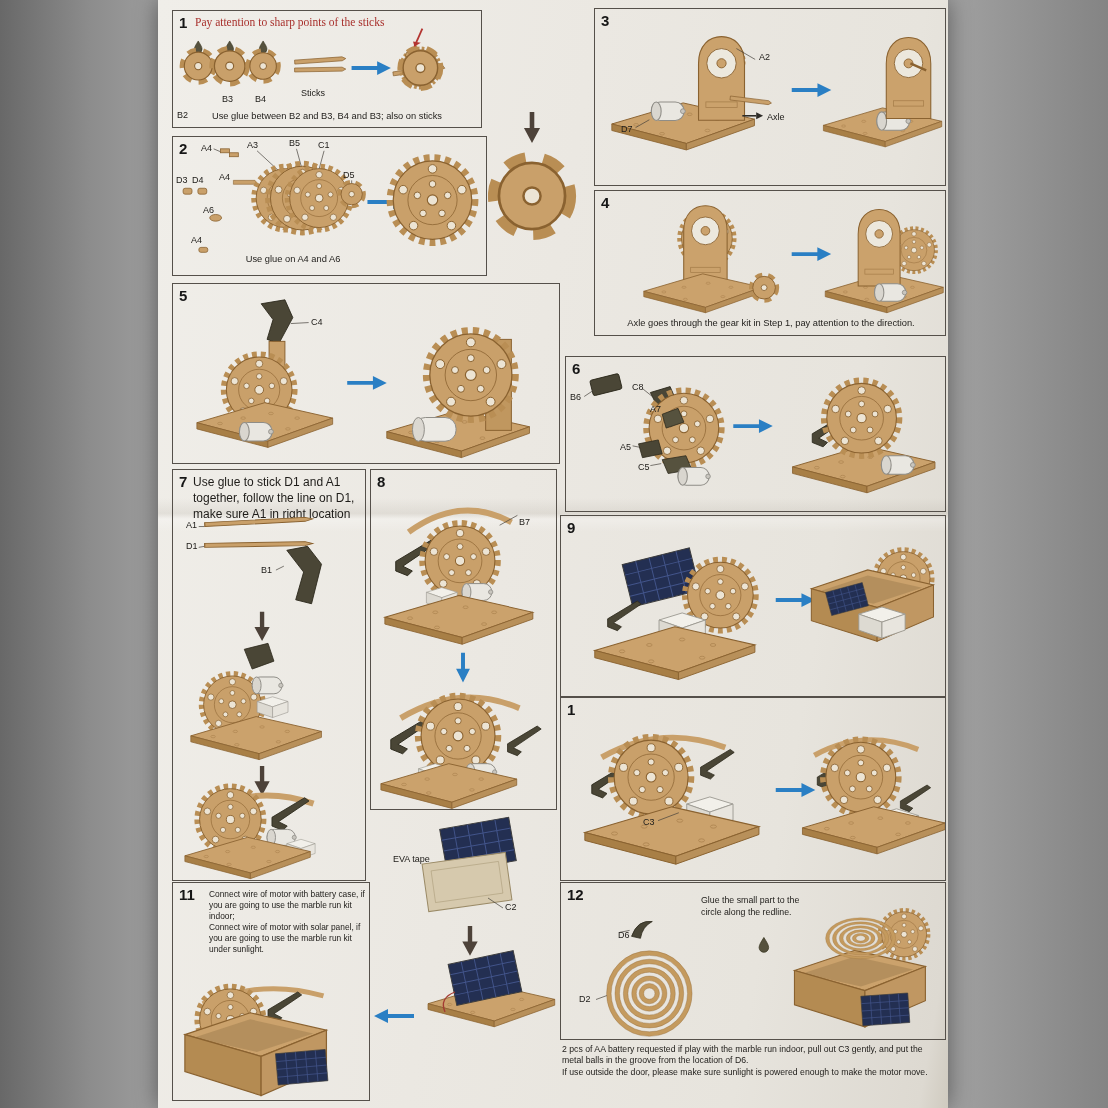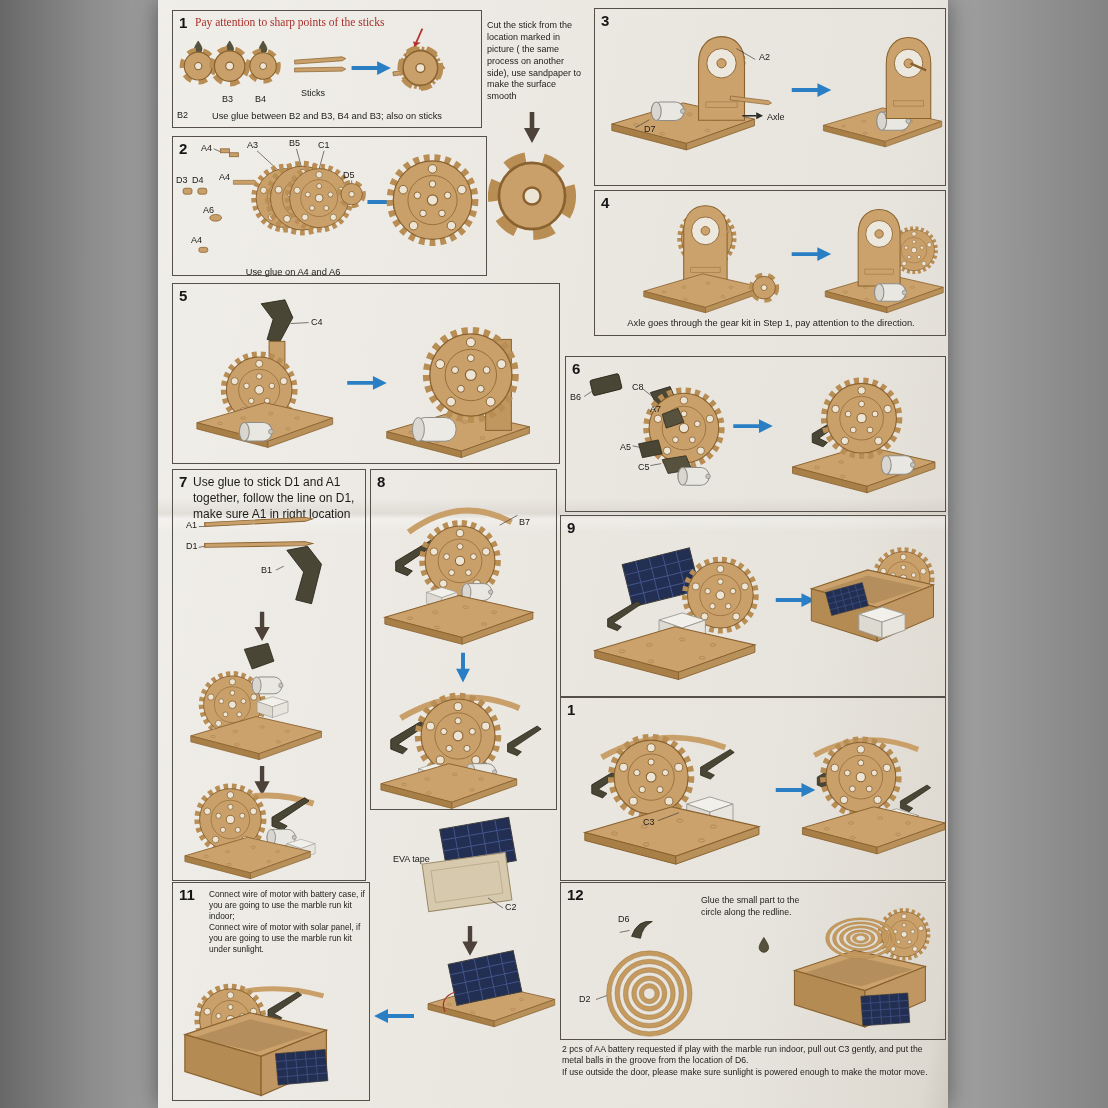--- a/index.html
+++ b/index.html
@@ -157,21 +157,20 @@
         <path d="M244,36 l6.4,-3.6 l-7.9,-1.4 z" fill="#b33430"></path>
       </g>
     </svg>
     <span class="plabel" style="left:4px;top:84px;margin-top:16px;">B2</span>
     <span class="plabel" style="left:49px;top:84px;">B3</span>
     <span class="plabel" style="left:82px;top:84px;">B4</span>
     <span class="plabel" style="left:128px;top:78px;">Sticks</span>
     <div class="caption" style="left:0;top:100px;width:100%;">Use glue between B2 and B3, B4 and B3; also on sticks</div>
   </div>
 
-  <div class="note" style="left:329px;top:20px;width:100px;">Cut the stick from the location marked in picture ( the same process on another side), use sandpaper to make the surface smooth</div>
   <svg class="ill" style="left:330px;top:104px;width:100px;height:140px;" viewBox="0 0 100 140">
     <use href="#g-arrow-dd" transform="translate(44,8) scale(1.15)"></use>
     <use href="#g-pinion" transform="translate(44,92) scale(2.45)"></use>
   </svg>
 
   <div class="box" style="left:14px;top:136px;width:315px;height:140px;">
     <span class="num">2</span>
     <svg class="ill" viewBox="0 0 315 140">
       <g stroke="#44403a" stroke-width=".7">
         <line x1="84" y1="14" x2="110" y2="38"></line>
@@ -197,21 +196,21 @@
     <span class="plabel" style="left:28px;top:7px;">A4</span>
     <span class="plabel" style="left:74px;top:4px;">A3</span>
     <span class="plabel" style="left:116px;top:2px;">B5</span>
     <span class="plabel" style="left:145px;top:4px;">C1</span>
     <span class="plabel" style="left:3px;top:39px;">D3</span>
     <span class="plabel" style="left:19px;top:39px;">D4</span>
     <span class="plabel" style="left:46px;top:36px;">A4</span>
     <span class="plabel" style="left:30px;top:69px;">A6</span>
     <span class="plabel" style="left:18px;top:99px;">A4</span>
     <span class="plabel" style="left:170px;top:34px;">D5</span>
-    <div class="caption" style="left:20px;top:117px;width:200px;margin-top:13px;">Use glue on A4 and A6</div>
+    <div class="caption" style="left:20px;top:117px;width:200px;">Use glue on A4 and A6</div>
   </div>
 
   <div class="box" style="left:436px;top:8px;width:352px;height:178px;">
     <span class="num">3</span>
     <svg class="ill" viewBox="0 0 352 178">
       <use href="#g-plate" transform="translate(16,95) scale(.82)"></use>
       <use href="#g-motor" transform="translate(56,94) scale(1.1)"></use>
       <use href="#g-gear" transform="translate(128,53) scale(.48)"></use>
       <use href="#g-arch" transform="translate(100,27) scale(.93)"></use>
       <use href="#g-stick" transform="translate(136,88) rotate(7) scale(.5,1)"></use>
@@ -224,21 +223,21 @@
         <path d="M162,104.5 L169,108 L162,111.5 Z" fill="#2e2c28"></path>
       </g>
       <use href="#g-arrow-r" transform="translate(198,82)"></use>
       <use href="#g-plate" transform="translate(230,100) scale(.68)"></use>
       <use href="#g-motor" transform="translate(284,104) scale(1.1)"></use>
       <use href="#g-gear" transform="translate(316,55) scale(.45)"></use>
       <use href="#g-arch" transform="translate(290,28) scale(.9)"></use>
       <line x1="318" y1="55" x2="334" y2="62" stroke="#8a6230" stroke-width="2.4"></line>
     </svg>
     <span class="plabel" style="left:164px;top:44px;">A2</span>
-    <span class="plabel" style="left:26px;top:116px;margin-left:23px;">D7</span>
+    <span class="plabel" style="left:26px;top:116px;">D7</span>
     <span class="plabel" style="left:172px;top:104px;">Axle</span>
   </div>
 
   <div class="box" style="left:436px;top:190px;width:352px;height:146px;">
     <span class="num">4</span>
     <svg class="ill" viewBox="0 0 352 146">
       <use href="#g-gear" transform="translate(112,48) scale(.62)"></use>
       <use href="#g-arch" transform="translate(85,14) scale(.88)"></use>
       <use href="#g-plate" transform="translate(48,84) scale(.68)"></use>
       <use href="#g-pinion" transform="translate(170,98) scale(.85)"></use>
@@ -426,19 +425,19 @@
       <path d="M70,54 q6,-17 21,-15 q-10,5 -12,17 z" fill="#4a4636" stroke="#2c291c" stroke-width=".8"></path>
       <line x1="58" y1="50" x2="68" y2="48" stroke="#44403a" stroke-width=".7"></line>
       <use href="#g-drop" transform="translate(204,62) scale(1.05)"></use>
       <use href="#g-spiral" transform="translate(88,112)"></use>
       <line x1="34" y1="118" x2="45" y2="114" stroke="#44403a" stroke-width=".7"></line>
       <use href="#g-gear" transform="translate(346,52) scale(.55)"></use>
       <use href="#g-crate" transform="translate(235,58) scale(1.02)"></use>
       <use href="#g-spiral" transform="translate(302,56) scale(.82,.48)"></use>
       <use href="#g-solar" transform="translate(327,128) rotate(-4) scale(.68)"></use>
     </svg>
-    <span class="plabel" style="left:42px;top:32px;padding-left:15px;">D6</span>
+    <span class="plabel" style="left:42px;top:48px;padding-left:15px;">D6</span>
     <span class="plabel" style="left:18px;top:112px;">D2</span>
   </div>
 
   <div class="note" style="left:404px;top:1044px;width:380px;font-size:8.7px;">2 pcs of AA battery requested if play with the marble run indoor, pull out C3 gently, and put the metal balls in the groove from the location of D6.
 If use outside the door, please make sure sunlight is powered enough to make the motor move.</div>
 </div>
 
 </body></html>

